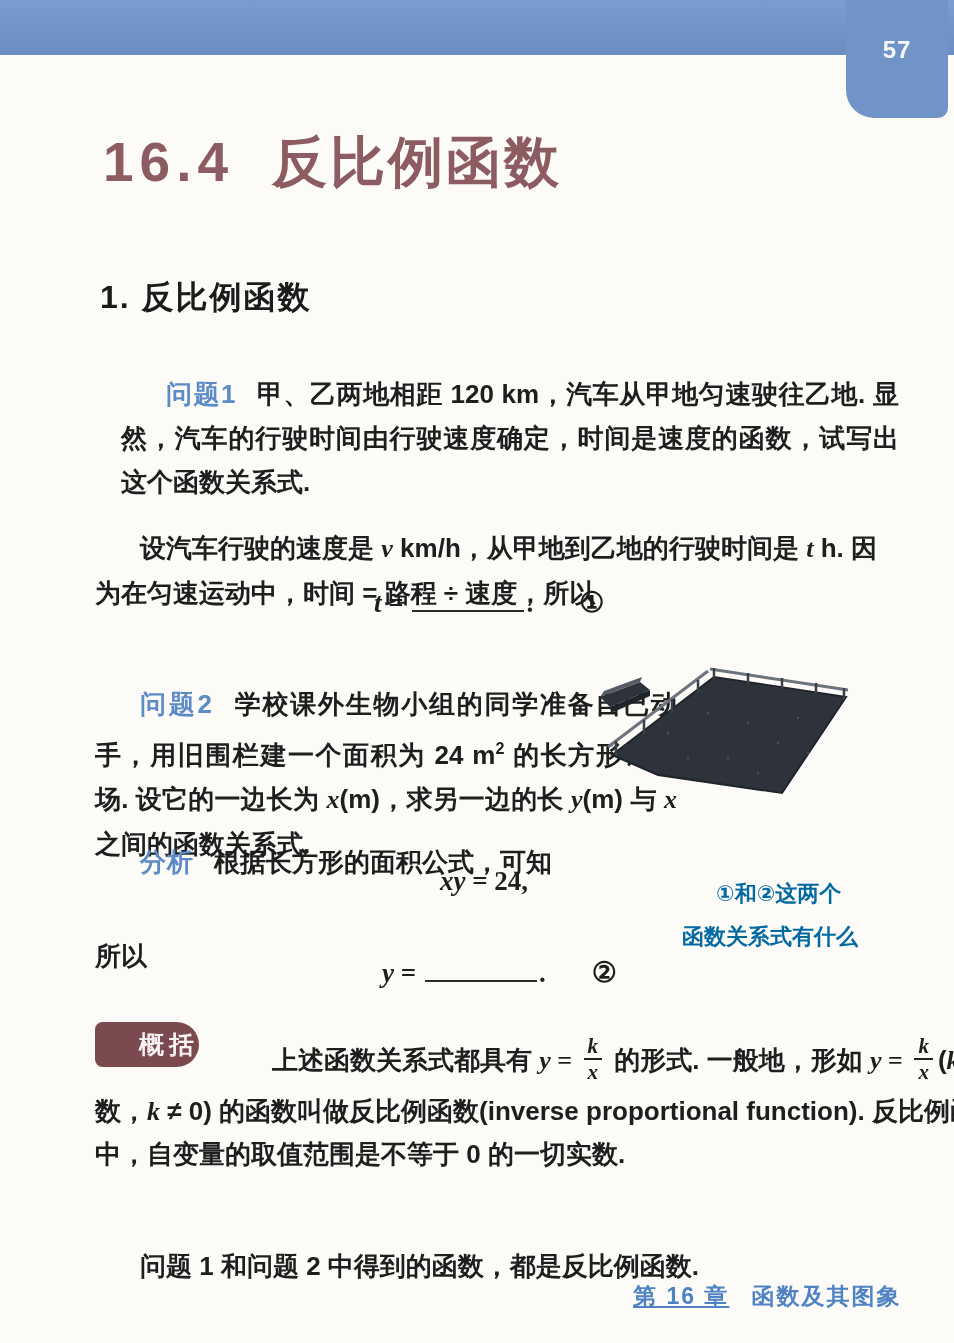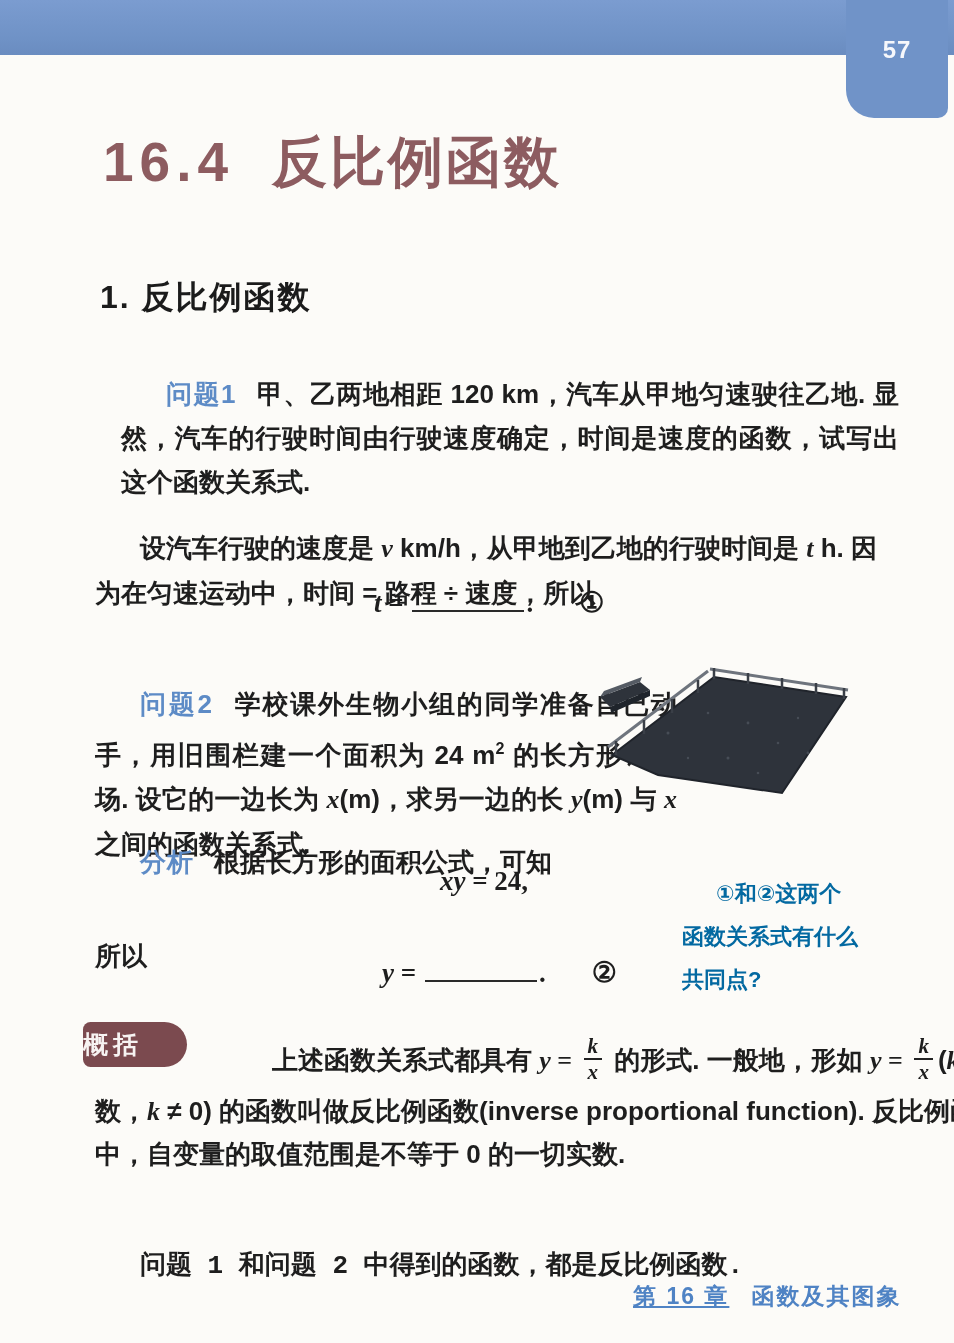--- a/index.html
+++ b/index.html
@@ -36,24 +36,24 @@
   .blank{display:inline-block;width:112px;height:20px;
     border-bottom:2.5px solid #2a2a2a;margin:0 2px;}
   .ftag{margin-left:46px;font-size:28px;font-family:"Liberation Sans",sans-serif;}
   
   .pen-illo{position:absolute;left:598px;top:663px;width:256px;height:138px;}
   
   .margin-note{position:absolute;left:682px;top:872px;width:190px;
     font-size:22px;line-height:43px;font-weight:600;color:#0369a1;}
   .margin-note .ln1{text-indent:34px;}
   
-  .summary-tab{position:absolute;left:83px;top:1022px;width:104px;height:45px;
+  .summary-tab{position:absolute;left:95px;top:1022px;width:104px;height:45px;
     background:#7b4a4f;border-radius:8px 24px 24px 8px;
     color:#f7f3f2;font-size:25px;font-weight:bold;letter-spacing:5px;
-    text-align:left;line-height:45px;}
+    text-align:right;line-height:45px;}
   .frac{display:inline-flex;flex-direction:column;align-items:center;
     vertical-align:middle;margin:0 5px;line-height:1.05;
     font-family:"Liberation Serif","DejaVu Serif",serif;font-style:italic;
     font-size:21px;font-weight:600;position:relative;top:-3px;}
   .frac .num{border-bottom:2px solid #222;padding:0 4px 1px;}
   .frac .den{padding-top:1px;}
   .sumline{position:absolute;font-size:26px;font-weight:600;white-space:nowrap;}
   
   .footer{position:absolute;left:633px;top:1281px;color:#4f83c4;
     font-size:23px;font-weight:bold;letter-spacing:2px;white-space:nowrap;}
@@ -143,40 +143,39 @@
 
   <p class="para" style="left:95px;top:908px;">所以</p>
 
   <div class="formula" style="left:382px;top:956px;">
     <span class="mvar">y</span><span> = </span><span class="blank"></span><span>.</span><span class="ftag">②</span>
   </div>
 
   <div class="margin-note">
     <div class="ln1">①和②这两个</div>
     <div>函数关系式有什么</div>
-    <div>共同点?</div>
   </div>
 
   <div class="summary-tab">概括</div>
 
   <div class="sumline" style="left:272px;top:1038px;">
     <span>上述函数关系式都具有 </span><span class="mvar">y</span><span class="mtext"> = </span><span class="frac">
         <span class="num">k</span>
         <span class="den">x</span>
       </span><span> 的形式. 一般地，形如 </span><span class="mvar">y</span><span class="mtext"> = </span><span class="frac">
         <span class="num">k</span>
         <span class="den">x</span>
       </span><span>(</span><span class="mvar">k</span>
   </div>
 
   <div class="sumline" style="left:95px;top:1094px;">
     <span>数，</span><span class="mvar">k</span><span> ≠ 0) 的函数叫做反比例函数(inverse proportional function). 反比例函数</span>
   </div>
 
   <div class="sumline" style="left:95px;top:1137px;">中，自变量的取值范围是不等于 0 的一切实数.</div>
 
-  <p class="para indent" style="left:95px;top:1218px;width:778px;font-family:Liberation Mono, monospace;">问题 1 和问题 2 中得到的函数，都是反比例函数.</p>
+  <p class="para indent" style="left:95px;top:1218px;width:778px;">问题 1 和问题 2 中得到的函数，都是反比例函数.</p>
 
   <div class="footer">
     <span class="gap">第 16 章</span><span>函数及其图象</span>
   </div>
 
 </div>
 
 </body></html>

